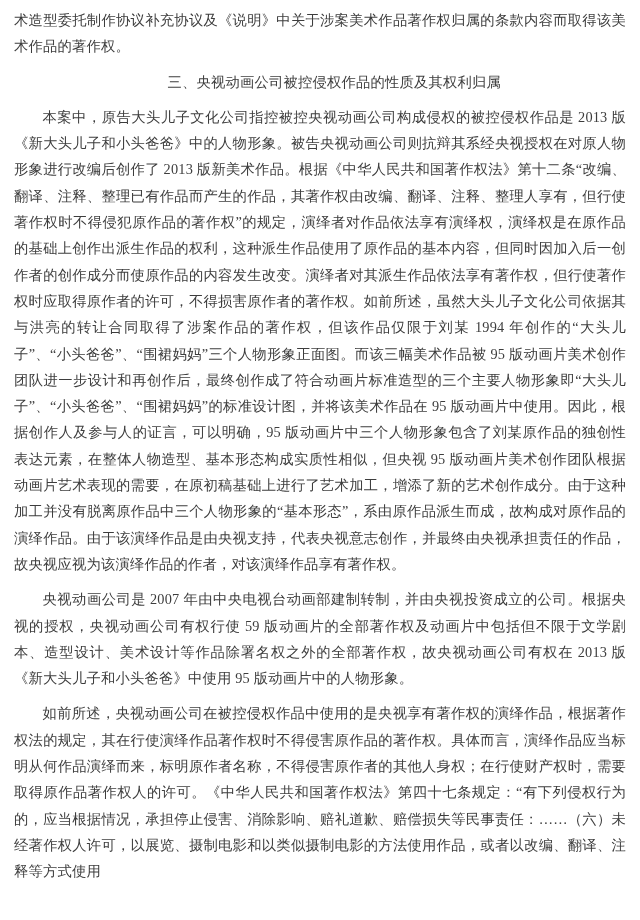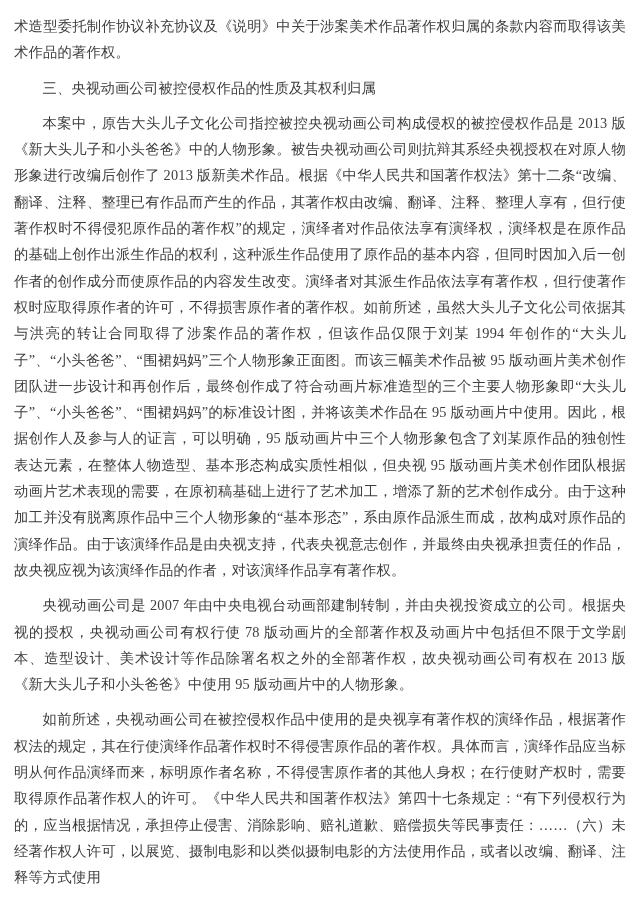--- a/index.html
+++ b/index.html
@@ -10,46 +10,46 @@
     width: 640px;
     height: 920px;
     background: #ffffff;
     overflow: hidden;
     font-family: "Liberation Serif", serif;
   }
   .doc-page {
     box-sizing: border-box;
     width: 640px;
     height: 920px;
-    padding: 13px 14px 0 14px;
+    padding: 7px 14px 0 14px;
     background: #ffffff;
     color: #3d3d3d;
   }
   .doc-page p {
     margin: 9px 0;
     font-size: 14.3px;
     line-height: 26.3px;
     text-align: justify;
     text-justify: inter-ideograph;
     text-indent: 2em;
     letter-spacing: 0.2px;
     word-break: break-all;
   }
   .doc-page p.continuation {
     text-indent: 0;
     margin-top: 0;
   }
   .doc-page p.heading {
-    text-align: left;
+    text-align: center;
   }
 </style>
 </head>
 <body>
 
 <div class="doc-page">
   <div>
       <p class="continuation">术造型委托制作协议补充协议及《说明》中关于涉案美术作品著作权归属的条款内容而取得该美术作品的著作权。</p>
       <p class="heading">三、央视动画公司被控侵权作品的性质及其权利归属</p>
       <p class="paragraph">本案中，原告大头儿子文化公司指控被控央视动画公司构成侵权的被控侵权作品是 2013 版《新大头儿子和小头爸爸》中的人物形象。被告央视动画公司则抗辩其系经央视授权在对原人物形象进行改编后创作了 2013 版新美术作品。根据《中华人民共和国著作权法》第十二条“改编、翻译、注释、整理已有作品而产生的作品，其著作权由改编、翻译、注释、整理人享有，但行使著作权时不得侵犯原作品的著作权”的规定，演绎者对作品依法享有演绎权，演绎权是在原作品的基础上创作出派生作品的权利，这种派生作品使用了原作品的基本内容，但同时因加入后一创作者的创作成分而使原作品的内容发生改变。演绎者对其派生作品依法享有著作权，但行使著作权时应取得原作者的许可，不得损害原作者的著作权。如前所述，虽然大头儿子文化公司依据其与洪亮的转让合同取得了涉案作品的著作权，但该作品仅限于刘某 1994 年创作的“大头儿子”、“小头爸爸”、“围裙妈妈”三个人物形象正面图。而该三幅美术作品被 95 版动画片美术创作团队进一步设计和再创作后，最终创作成了符合动画片标准造型的三个主要人物形象即“大头儿子”、“小头爸爸”、“围裙妈妈”的标准设计图，并将该美术作品在 95 版动画片中使用。因此，根据创作人及参与人的证言，可以明确，95 版动画片中三个人物形象包含了刘某原作品的独创性表达元素，在整体人物造型、基本形态构成实质性相似，但央视 95 版动画片美术创作团队根据动画片艺术表现的需要，在原初稿基础上进行了艺术加工，增添了新的艺术创作成分。由于这种加工并没有脱离原作品中三个人物形象的“基本形态”，系由原作品派生而成，故构成对原作品的演绎作品。由于该演绎作品是由央视支持，代表央视意志创作，并最终由央视承担责任的作品，故央视应视为该演绎作品的作者，对该演绎作品享有著作权。</p>
-      <p class="paragraph">央视动画公司是 2007 年由中央电视台动画部建制转制，并由央视投资成立的公司。根据央视的授权，央视动画公司有权行使 78 版动画片的全部著作权及动画片中包括但不限于文学剧本、造型设计、美术设计等作品除署名权之外的全部著作权，故央视动画公司有权在 2013 版《新大头儿子和小头爸爸》中使用 95 版动画片中的人物形象。</p>
+      <p class="paragraph">央视动画公司是 2007 年由中央电视台动画部建制转制，并由央视投资成立的公司。根据央视的授权，央视动画公司有权行使 59 版动画片的全部著作权及动画片中包括但不限于文学剧本、造型设计、美术设计等作品除署名权之外的全部著作权，故央视动画公司有权在 2013 版《新大头儿子和小头爸爸》中使用 95 版动画片中的人物形象。</p>
       <p class="paragraph">如前所述，央视动画公司在被控侵权作品中使用的是央视享有著作权的演绎作品，根据著作权法的规定，其在行使演绎作品著作权时不得侵害原作品的著作权。具体而言，演绎作品应当标明从何作品演绎而来，标明原作者名称，不得侵害原作者的其他人身权；在行使财产权时，需要取得原作品著作权人的许可。《中华人民共和国著作权法》第四十七条规定：“有下列侵权行为的，应当根据情况，承担停止侵害、消除影响、赔礼道歉、赔偿损失等民事责任：……（六）未经著作权人许可，以展览、摄制电影和以类似摄制电影的方法使用作品，或者以改编、翻译、注释等方式使用</p>
     </div>
 </div>
 
 </body></html>

